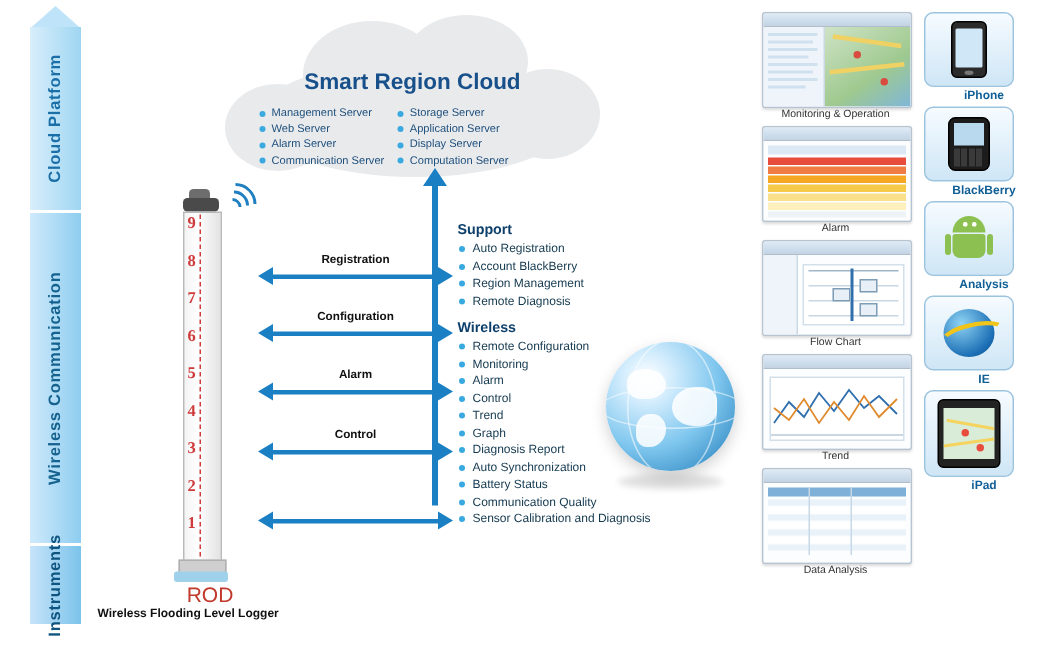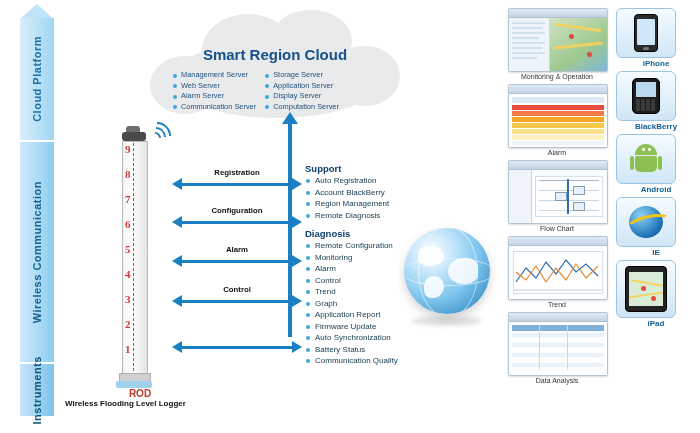--- a/index.html
+++ b/index.html
@@ -40,36 +40,36 @@
   .rod-nums{position:absolute;left:27px;top:23px;width:24px;height:232px;}
   .rod-nums div{position:absolute;left:3px;font-size:11px;font-weight:bold;color:#cf3a3a;font-family:"Liberation Serif",serif;}
   .rod-foot{position:absolute;left:24px;top:255px;width:30px;height:8px;background:#cfcfcf;border:1px solid #b0b0b0;}
   .rod-base{position:absolute;left:21px;top:263px;width:36px;height:7px;background:#9fd2ea;border-radius:2px;}
   .wifi{position:absolute;left:50px;top:0px;width:40px;height:28px;}
   .wifi i{position:absolute;border:2px solid #1f7fc0;border-radius:50%;border-color:#1f7fc0 transparent transparent transparent;transform:rotate(45deg);}
   .wifi .w1{left:4px;top:14px;width:8px;height:8px;}
   .wifi .w2{left:1px;top:9px;width:16px;height:16px;}
   .wifi .w3{left:-2px;top:4px;width:24px;height:24px;}
   .rod-label{position:absolute;left:0;top:270px;width:90px;text-align:center;}
-  .rod-label .t1{font-size:10px;font-weight:bold;color:#c0392b;}
+  .rod-label .t1{font-size:14px;font-weight:normal;color:#c0392b;}
   .rod-label .t2{font-size:8px;font-weight:bold;color:#111;white-space:nowrap;margin-left:-30px;}
 
   
   .arrow-row{position:absolute;left:172px;width:130px;height:26px;}
   .arrow-row .lbl{position:absolute;left:0;top:0;width:130px;text-align:center;font-size:7.8px;font-weight:bold;color:#111;line-height:9px;}
   .arrow-row .bar{position:absolute;left:8px;top:15px;width:114px;height:3px;background:#1b7fc4;}
   .arrow-row .ah-l{position:absolute;left:0;top:10px;width:0;height:0;border-top:6.5px solid transparent;border-bottom:6.5px solid transparent;border-right:10px solid #1b7fc4;}
   .arrow-row .ah-r{position:absolute;right:0;top:10px;width:0;height:0;border-top:6.5px solid transparent;border-bottom:6.5px solid transparent;border-left:10px solid #1b7fc4;}
 
   
   .v-arrow{position:absolute;left:288px;top:122px;width:4px;height:215px;background:#1b7fc4;}
   .v-arrow-head{position:absolute;left:282px;top:112px;width:0;height:0;border-left:8px solid transparent;border-right:8px solid transparent;border-bottom:12px solid #1b7fc4;}
 
   
-  .features{position:absolute;left:305px;top:148px;width:190px;margin-top:15px;}
+  .features{position:absolute;left:305px;top:148px;width:190px;}
   .feat-h{font-size:9.5px;font-weight:bold;color:#0d3f6b;margin:0 0 1px 0;}
   .feat-h.second{margin-top:7px;}
   .feat-list{list-style:none;margin:0;padding:0;}
   .feat-list li{font-size:8px;color:#14394f;line-height:11.5px;position:relative;padding-left:10px;white-space:nowrap;}
   .feat-list li:before{content:"";position:absolute;left:1px;top:4px;width:4px;height:4px;border-radius:50%;background:#3aa9e0;}
 
   
   .globe{position:absolute;left:404px;top:228px;width:86px;height:86px;border-radius:50%;
     background:radial-gradient(circle at 32% 28%,#ffffff 0%,#cdeafc 22%,#7ec6ee 55%,#2e86c0 92%);
     box-shadow:0 4px 10px rgba(0,0,0,.18);overflow:hidden;}
@@ -229,35 +229,35 @@
   </div>
 
   <div class="features">
     <div class="feat-h">Support</div>
     <ul class="feat-list">
       <li>Auto Registration</li>
       <li>Account BlackBerry</li>
       <li>Region Management</li>
       <li>Remote Diagnosis</li>
     </ul>
-    <div class="feat-h second">Diagnosis</div>
+    <div class="feat-h second">Wireless</div>
     <ul class="feat-list">
       <li>Remote Configuration</li>
       <li>Monitoring</li>
       <li>Alarm</li>
       <li>Control</li>
       <li>Trend</li>
       <li>Graph</li>
-      <li>Application Report</li>
+      <li>Diagnosis Report</li>
     </ul>
     <ul class="feat-list">
-      <li>Firmware Update</li>
       <li>Auto Synchronization</li>
       <li>Battery Status</li>
       <li>Communication Quality</li>
+      <li>Sensor Calibration and Diagnosis</li>
     </ul>
   </div>
 
   <div class="shots">
 
     <div class="shot">
       <div class="win">
         <div class="tbar"></div>
         <div class="body">
           <div style="position:absolute;left:0;top:0;width:40px;height:53px;background:#eef4fa;border-right:1px solid #ccd9e5;"></div>
@@ -377,21 +377,21 @@
       <div class="box">
         <div class="android">
           <div class="head"></div>
             <div class="eye e1"></div>
             <div class="eye e2"></div>
           <div class="body"></div>
             <div class="arm al"></div>
             <div class="arm ar"></div>
         </div>
       </div>
-      <div class="cap">Android</div>
+      <div class="cap">Analysis</div>
     </div>
 
     <div class="dev">
       <div class="box">
         <div class="ie">
             <div class="e"></div>
             <div class="swoosh"></div>
           </div>
       </div>
       <div class="cap">IE</div>

